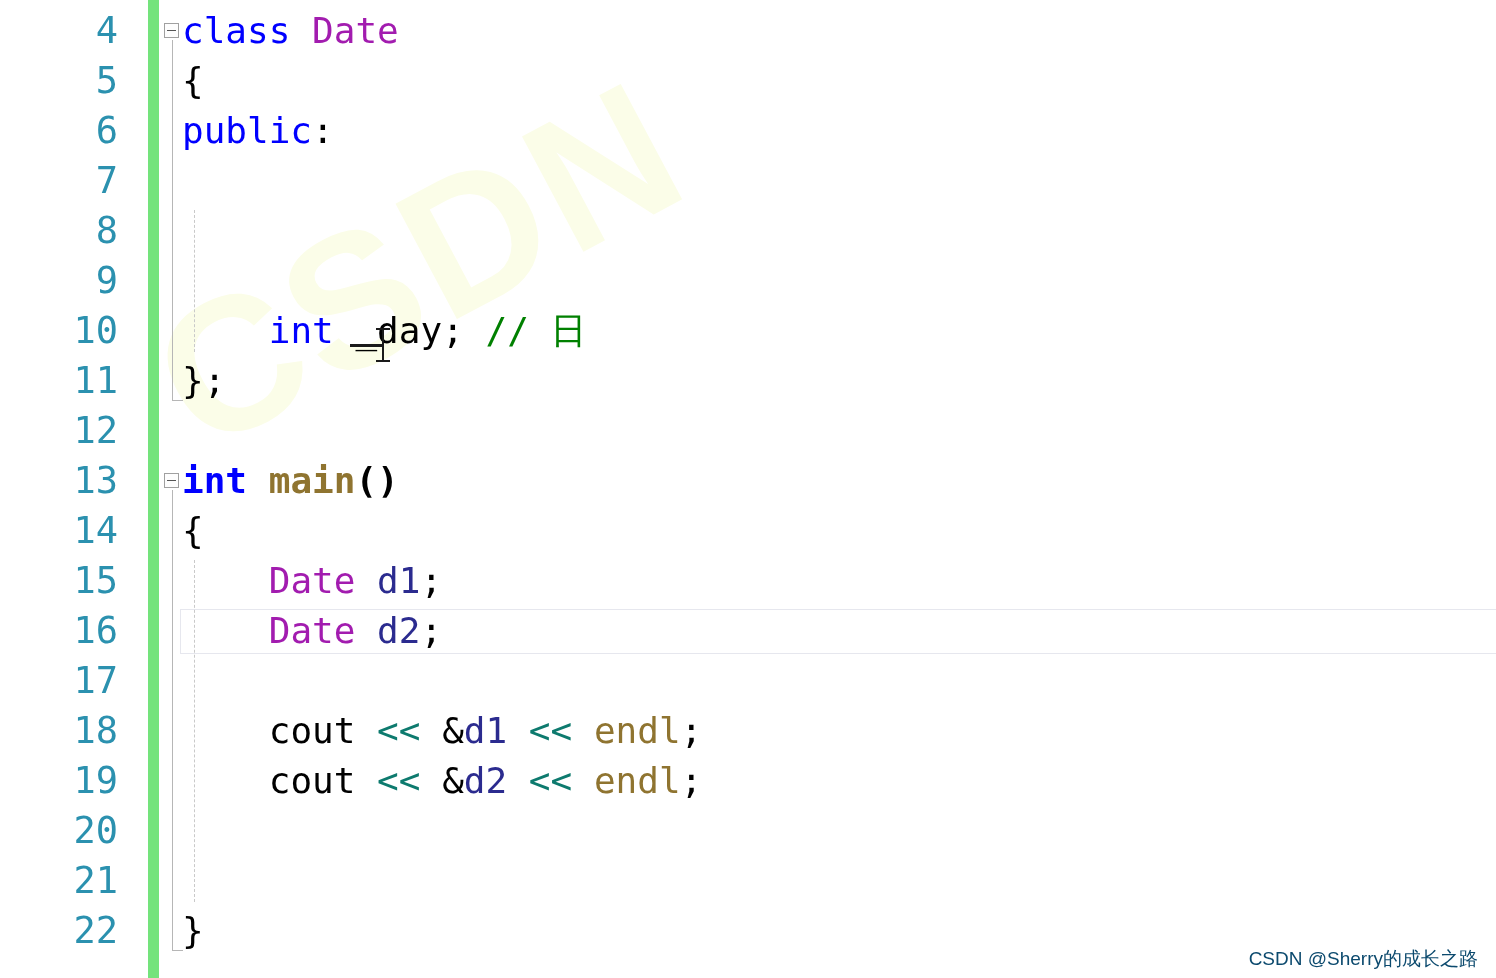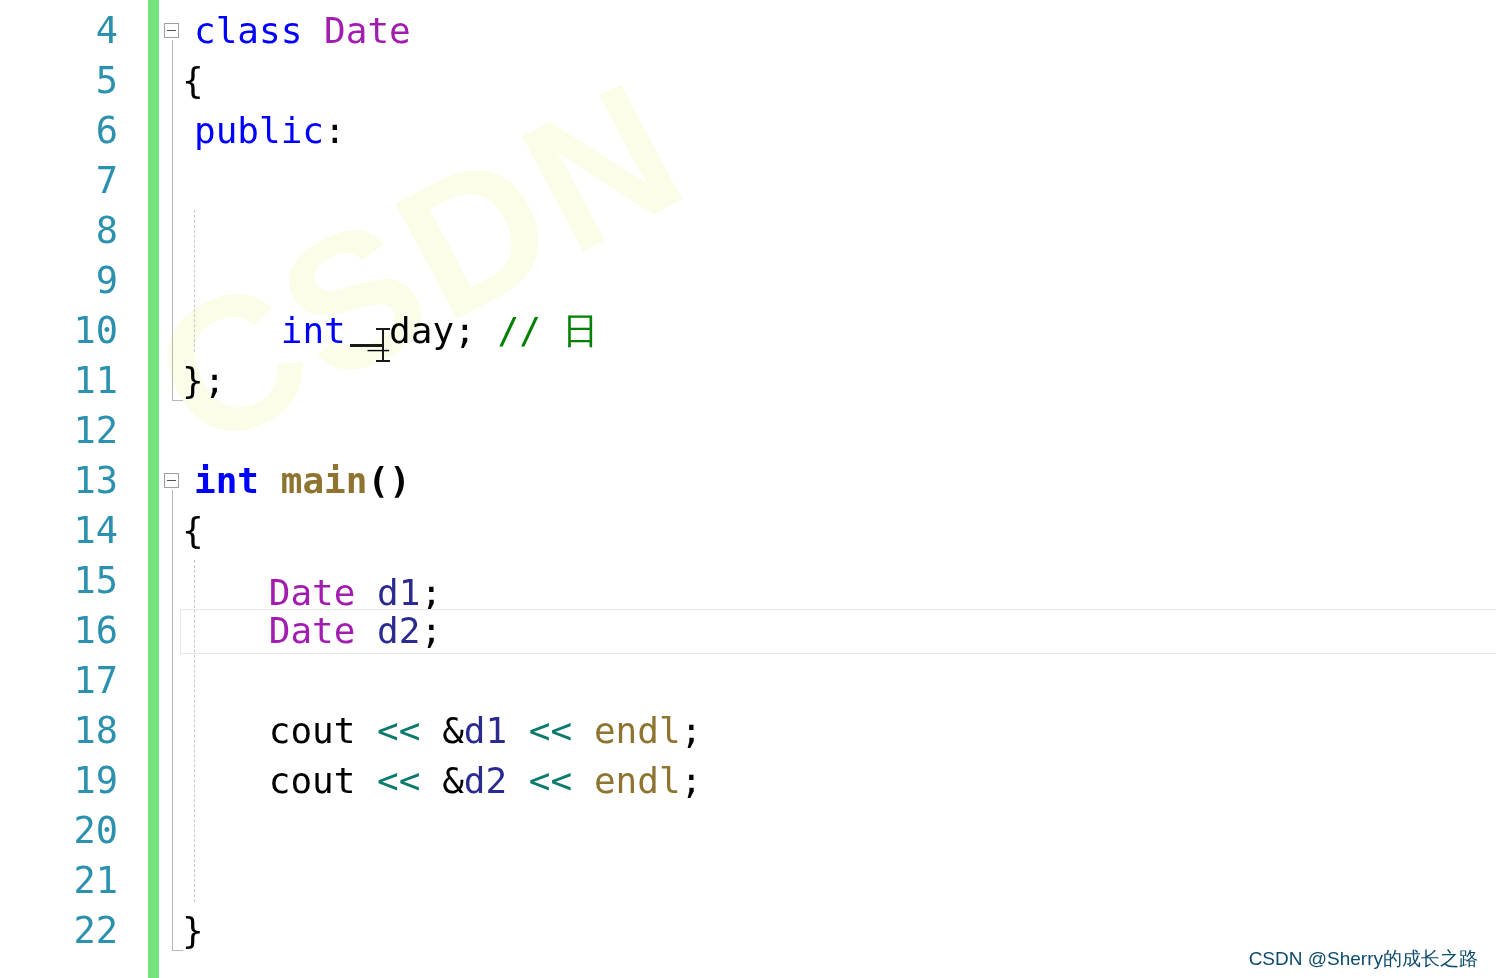--- a/index.html
+++ b/index.html
@@ -147,21 +147,21 @@
     content: "";
     position: absolute;
     left: 2px;
     top: 6px;
     width: 9px;
     height: 1px;
     background: #555555;
   }
 
   
-  .kw      { color: #0000ff; margin-left: 12px; }   
+  .kw      { color: #0000ff; }   
   .type    { color: #a21caf; }   
   .var     { color: #2b2b8f; }   
   .punc    { color: #000000; }
   .cmt     { color: #008000; }   
   .func    { color: #8f7430; }   
   .op      { color: #0d7a6e; }   
   .ret     { color: #a020c0; }   
   .plain   { color: #000000; }
 
   
@@ -244,21 +244,21 @@
   <div id="code-area">
     <div id="current-line" style="top: 609px; border-color: rgb(230, 231, 238);"></div>
   <div class="code-line" style="top: 6px;"><span class="txt"><span class="kw">class</span><span class="plain"> </span><span class="type">Date</span></span></div>
       <div class="code-line" style="top: 56px;"><span class="txt"><span class="punc">{</span></span></div>
       <div class="code-line" style="top: 106px;"><span class="txt"><span class="kw">public</span><span class="punc">:</span></span></div>
       <div class="code-line" style="top: 306px;"><span class="txt"><span class="plain">    </span><span class="kw">int</span><span class="plain"> _day</span><span class="punc">;</span><span class="plain"> </span><span class="cmt">// 日</span></span></div>
       <div class="code-line" style="top: 356px;"><span class="txt"><span class="punc">};</span></span></div>
       <div class="code-line" style="top: 406px;"><span class="txt"></span></div>
       <div class="code-line" style="top: 456px; font-weight: bold;"><span class="txt"><span class="kw">int</span><span class="plain"> </span><span class="func">main</span><span class="punc">()</span></span></div>
       <div class="code-line" style="top: 506px;"><span class="txt"><span class="punc">{</span></span></div>
-      <div class="code-line" style="top: 556px; margin-top: 12px;"><span class="txt"><span class="plain">    </span><span class="type">Date</span><span class="plain"> </span><span class="var">d1</span><span class="punc">;</span></span></div>
+      <div class="code-line" style="top: 556px;"><span class="txt"><span class="plain">    </span><span class="type">Date</span><span class="plain"> </span><span class="var">d1</span><span class="punc">;</span></span></div>
       <div class="code-line" style="top: 606px;"><span class="txt"><span class="plain">    </span><span class="type">Date</span><span class="plain"> </span><span class="var">d2</span><span class="punc">;</span></span></div>
       <div class="code-line" style="top: 656px;"><span class="txt"></span></div>
       <div class="code-line" style="top: 706px;"><span class="txt"><span class="plain">    </span><span class="plain">cout</span><span class="plain"> </span><span class="op">&lt;&lt;</span><span class="plain"> &amp;</span><span class="var">d1</span><span class="plain"> </span><span class="op">&lt;&lt;</span><span class="plain"> </span><span class="func">endl</span><span class="punc">;</span></span></div>
       <div class="code-line" style="top: 756px;"><span class="txt"><span class="plain">    </span><span class="plain">cout</span><span class="plain"> </span><span class="op">&lt;&lt;</span><span class="plain"> &amp;</span><span class="var">d2</span><span class="plain"> </span><span class="op">&lt;&lt;</span><span class="plain"> </span><span class="func">endl</span><span class="punc">;</span></span></div>
       <div class="code-line" style="top: 806px;"><span class="txt"></span></div>
       <div class="code-line" style="top: 906px;"><span class="txt"><span class="punc">}</span></span></div>
       <div class="fold-box" style="left: 5px; top: 23px;"></div>
       <div class="fold-box" style="left: 5px; top: 473px;"></div>
       <div class="guide-solid" style="left: 13px; top: 40px; height: 360px;"></div>
       <div class="guide-foot" style="left: 13px; top: 400px; width: 11px;"></div>

